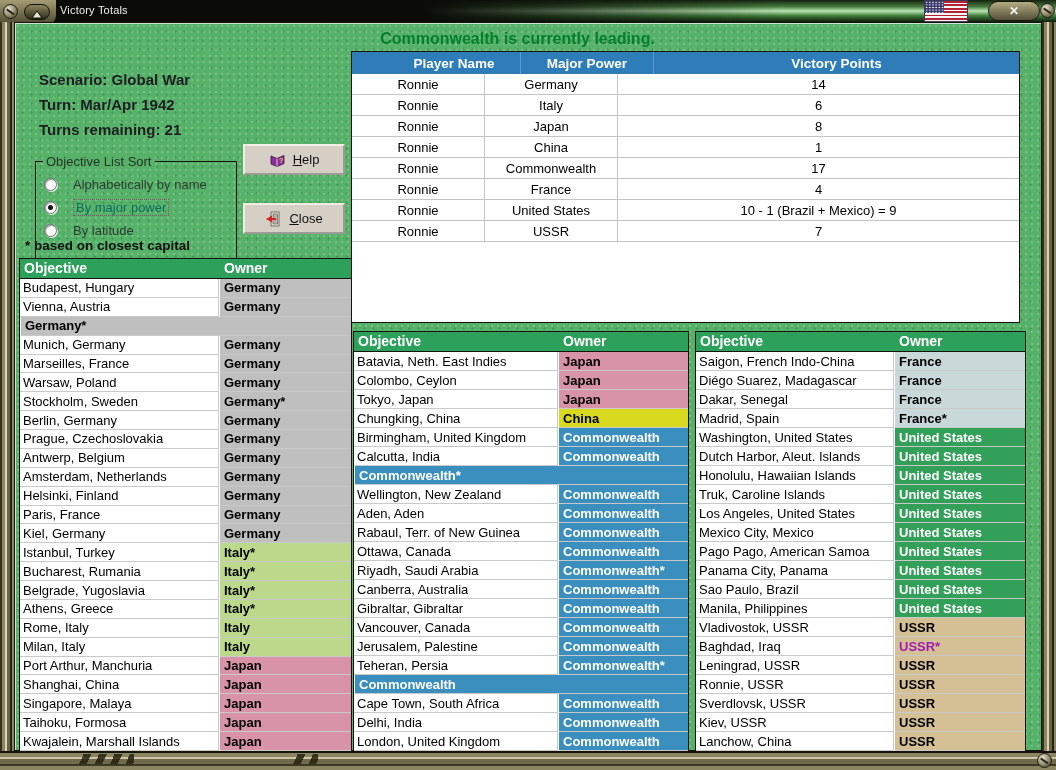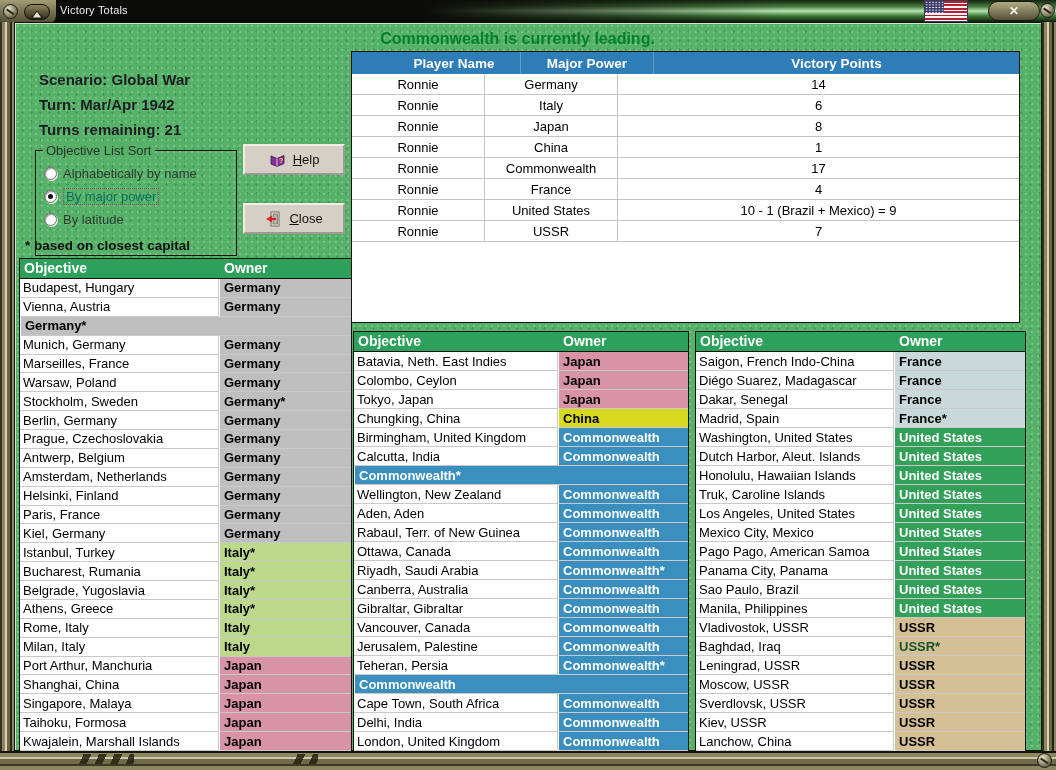--- a/index.html
+++ b/index.html
@@ -66,28 +66,28 @@
     box-shadow: inset 1px 1px 0 rgba(255,255,255,.7);
   }
   .status-msg{
     position:absolute; left:0; top:7px; width:1005px; text-align:center;
     font-size:16px; font-weight:bold; color:#047f2b;
   }
   .scenario{ position:absolute; left:24px; top:44px; font-size:15px; font-weight:bold; color:#1d1d22; line-height:25px; }
 
   
   .groupbox{
-    position:absolute; left:20px; top:127px; width:202px; height:106px;
+    position:absolute; left:20px; top:138px; width:202px; height:106px;
     border:1px solid #15130c; padding-top:8px;
   }
   .groupbox .legend{
     position:absolute; left:7px; top:-8px; padding:0 3px; font-size:13px; color:#25352a;
     background:#57b169;
   }
-  .radio-row{ display:flex; align-items:center; gap:6px; margin:5px 0 0 8px; height:18px; }
+  .radio-row{ display:flex; align-items:center; gap:16px; margin:5px 0 0 8px; height:18px; }
   .radio{
     width:13px; height:13px; border-radius:50%; background:#fff; position:relative; flex:0 0 13px;
     border:1px solid #6d6d6d; box-shadow: inset 1px 1px 1px #9a9a9a, 1px 1px 0 #e9f4ea;
   }
   .radio.checked::after{ content:""; position:absolute; left:3px; top:3px; width:5px; height:5px; border-radius:50%; background:#111; }
   .radio-label{ font-size:13px; color:#2e3d33; }
   .radio-label.selected{ color:#0c6e5e; border:1px dotted #8c4a6e; padding:0 2px; }
 
   
   .btn{
@@ -522,28 +522,28 @@
         <div class="orow">
           <div class="ocell obj">Manila, Philippines</div>
           <div class="ocell own" style="background: rgb(51, 160, 90); color: rgb(255, 255, 255);">United States</div>
         </div>
         <div class="orow">
           <div class="ocell obj">Vladivostok, USSR</div>
           <div class="ocell own" style="background: rgb(213, 192, 149); color: rgb(0, 0, 0);">USSR</div>
         </div>
         <div class="orow">
           <div class="ocell obj">Baghdad, Iraq</div>
-          <div class="ocell own" style="background: rgb(213, 192, 149); color: #14532d;">USSR*</div>
+          <div class="ocell own" style="background: rgb(213, 192, 149); color: #a21caf;">USSR*</div>
         </div>
         <div class="orow">
           <div class="ocell obj">Leningrad, USSR</div>
           <div class="ocell own" style="background: rgb(213, 192, 149); color: rgb(0, 0, 0);">USSR</div>
         </div>
         <div class="orow">
-          <div class="ocell obj">Moscow, USSR</div>
+          <div class="ocell obj">Ronnie, USSR</div>
           <div class="ocell own" style="background: rgb(213, 192, 149); color: rgb(0, 0, 0);">USSR</div>
         </div>
         <div class="orow">
           <div class="ocell obj">Sverdlovsk, USSR</div>
           <div class="ocell own" style="background: rgb(213, 192, 149); color: rgb(0, 0, 0);">USSR</div>
         </div>
         <div class="orow">
           <div class="ocell obj">Kiev, USSR</div>
           <div class="ocell own" style="background: rgb(213, 192, 149); color: rgb(0, 0, 0);">USSR</div>
         </div>

